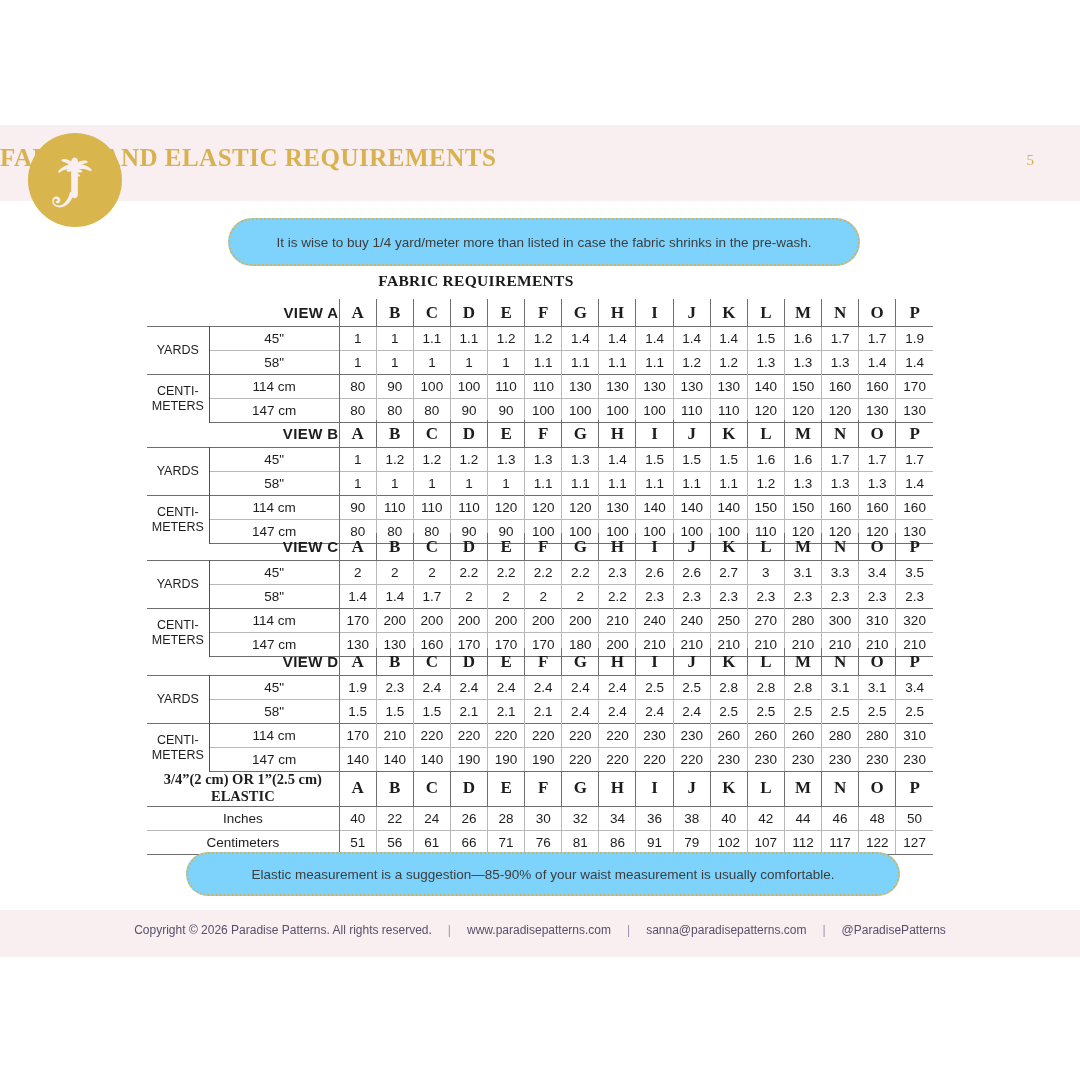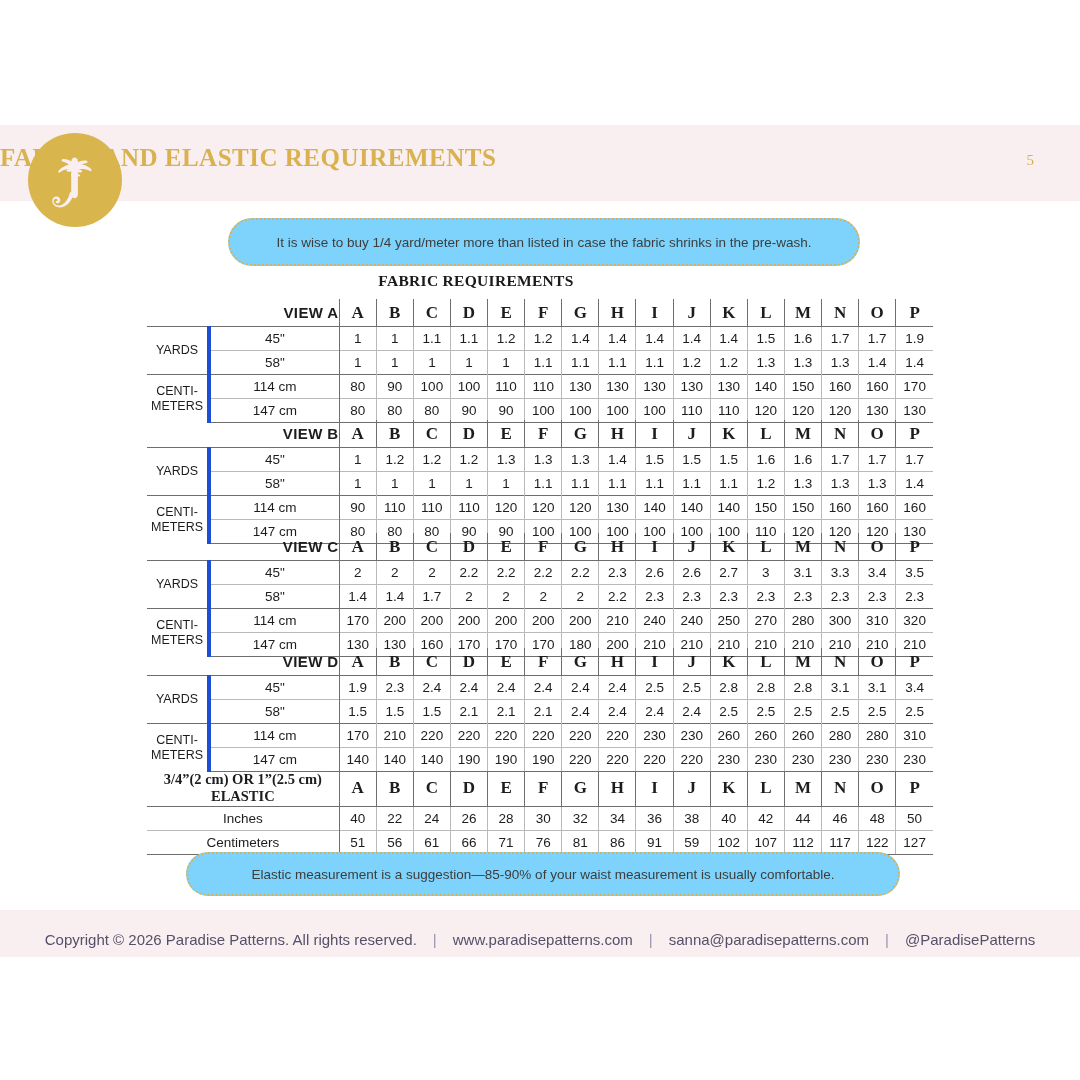--- a/index.html
+++ b/index.html
@@ -154,21 +154,21 @@
     font-size: 13.5px;
   }
   .tbl tbody td.val {
     border-left: 1px solid #b9b9b9;
   }
   .tbl tbody td.val.first-val {
     border-left: 1px solid #6e6e6e;
   }
   .tbl tbody td.unit {
     font-size: 12.5px;
-    border-right: 4px solid #1d4ed8;
+    border-right: 1px solid #1d4ed8;
     line-height: 1.15;
   }
   .tbl tbody td.fw {
     font-size: 13.5px;
   }
 
   
   tr.rule-top td { border-top: 1.6px solid #6e6e6e; }
   tr.rule-thin td { border-top: 1px solid #b9b9b9; }
   tr.rule-mid td { border-top: 1.4px solid #6e6e6e; }
@@ -208,23 +208,22 @@
   }
   .footer-inner {
     position: absolute;
     left: 0;
     top: 923px;
     width: 1080px;
     display: flex;
     align-items: center;
     justify-content: center;
     gap: 0;
-    font-size: 15px;
+    font-size: 12px;
     color: #55506a;
-    margin-top: 8px;
   }
   .footer-inner .sep {
     padding: 0 16px;
     color: #9a93ad;
   }
 </style>
 </head>
 <body>
 
 <div class="header-band"></div>
@@ -811,21 +810,21 @@
           <td colspan="2" class="elastic-row-label">Centimeters</td>
           <td class="val first-val">51</td>
           <td class="val">56</td>
           <td class="val">61</td>
           <td class="val">66</td>
           <td class="val">71</td>
           <td class="val">76</td>
           <td class="val">81</td>
           <td class="val">86</td>
           <td class="val">91</td>
-          <td class="val">59</td>
+          <td class="val">79</td>
           <td class="val">102</td>
           <td class="val">107</td>
           <td class="val">112</td>
           <td class="val">117</td>
           <td class="val">122</td>
           <td class="val">127</td>
         </tr>
       </tbody>
     </table>
   </div>

